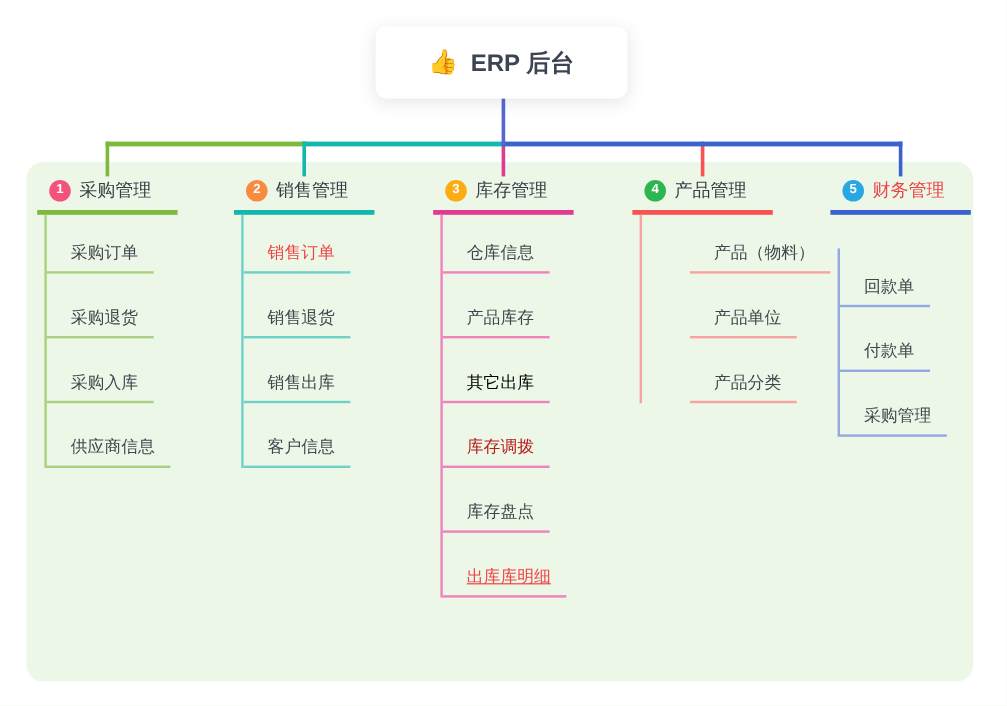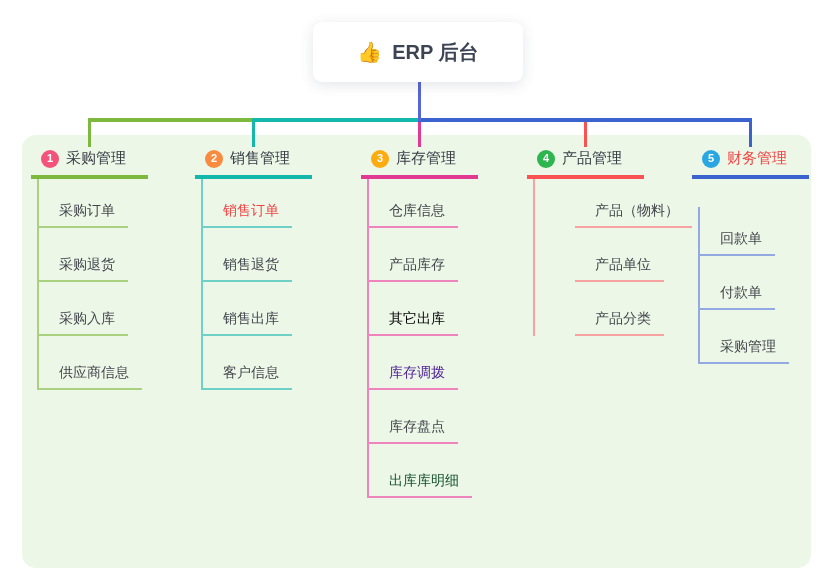--- a/index.html
+++ b/index.html
@@ -125,27 +125,27 @@
           <div class="child">
             <span class="child-label" style="border-bottom-color: rgb(239, 131, 187); color: rgb(66, 70, 76);">仓库信息</span>
           </div>
           <div class="child">
             <span class="child-label" style="border-bottom-color: rgb(239, 131, 187); color: rgb(66, 70, 76);">产品库存</span>
           </div>
           <div class="child">
             <span class="child-label" style="border-bottom-color: rgb(239, 131, 187); color: #000000; text-align: center;">其它出库</span>
           </div>
           <div class="child">
-            <span class="child-label" style="border-bottom-color: rgb(239, 131, 187); color: #4c1d95; margin-top: 21px;">库存调拨</span>
+            <span class="child-label" style="border-bottom-color: rgb(239, 131, 187); color: #b91c1c; margin-top: 21px;">库存调拨</span>
           </div>
           <div class="child">
             <span class="child-label" style="border-bottom-color: rgb(239, 131, 187); color: rgb(66, 70, 76);">库存盘点</span>
           </div>
           <div class="child">
-            <span class="child-label" style="border-bottom-color: rgb(239, 131, 187); color: #14532d;">出库库明细</span>
+            <span class="child-label" style="border-bottom-color: rgb(239, 131, 187); color: #ef4444; text-decoration: underline;">出库库明细</span>
           </div>
         </div>
       </div>
       <div class="branch" style="left: 527px;">
         <div class="b-title" style="border-bottom-color: rgb(248, 82, 82);">
           <span class="b-badge" style="background: rgb(45, 181, 79);">4</span>
           <span class="b-label" style="color: rgb(55, 60, 68);">产品管理</span>
         </div>
         <div class="children" style="border-left-color: rgb(249, 162, 162); padding-left: 40px;">
           <div class="child">

